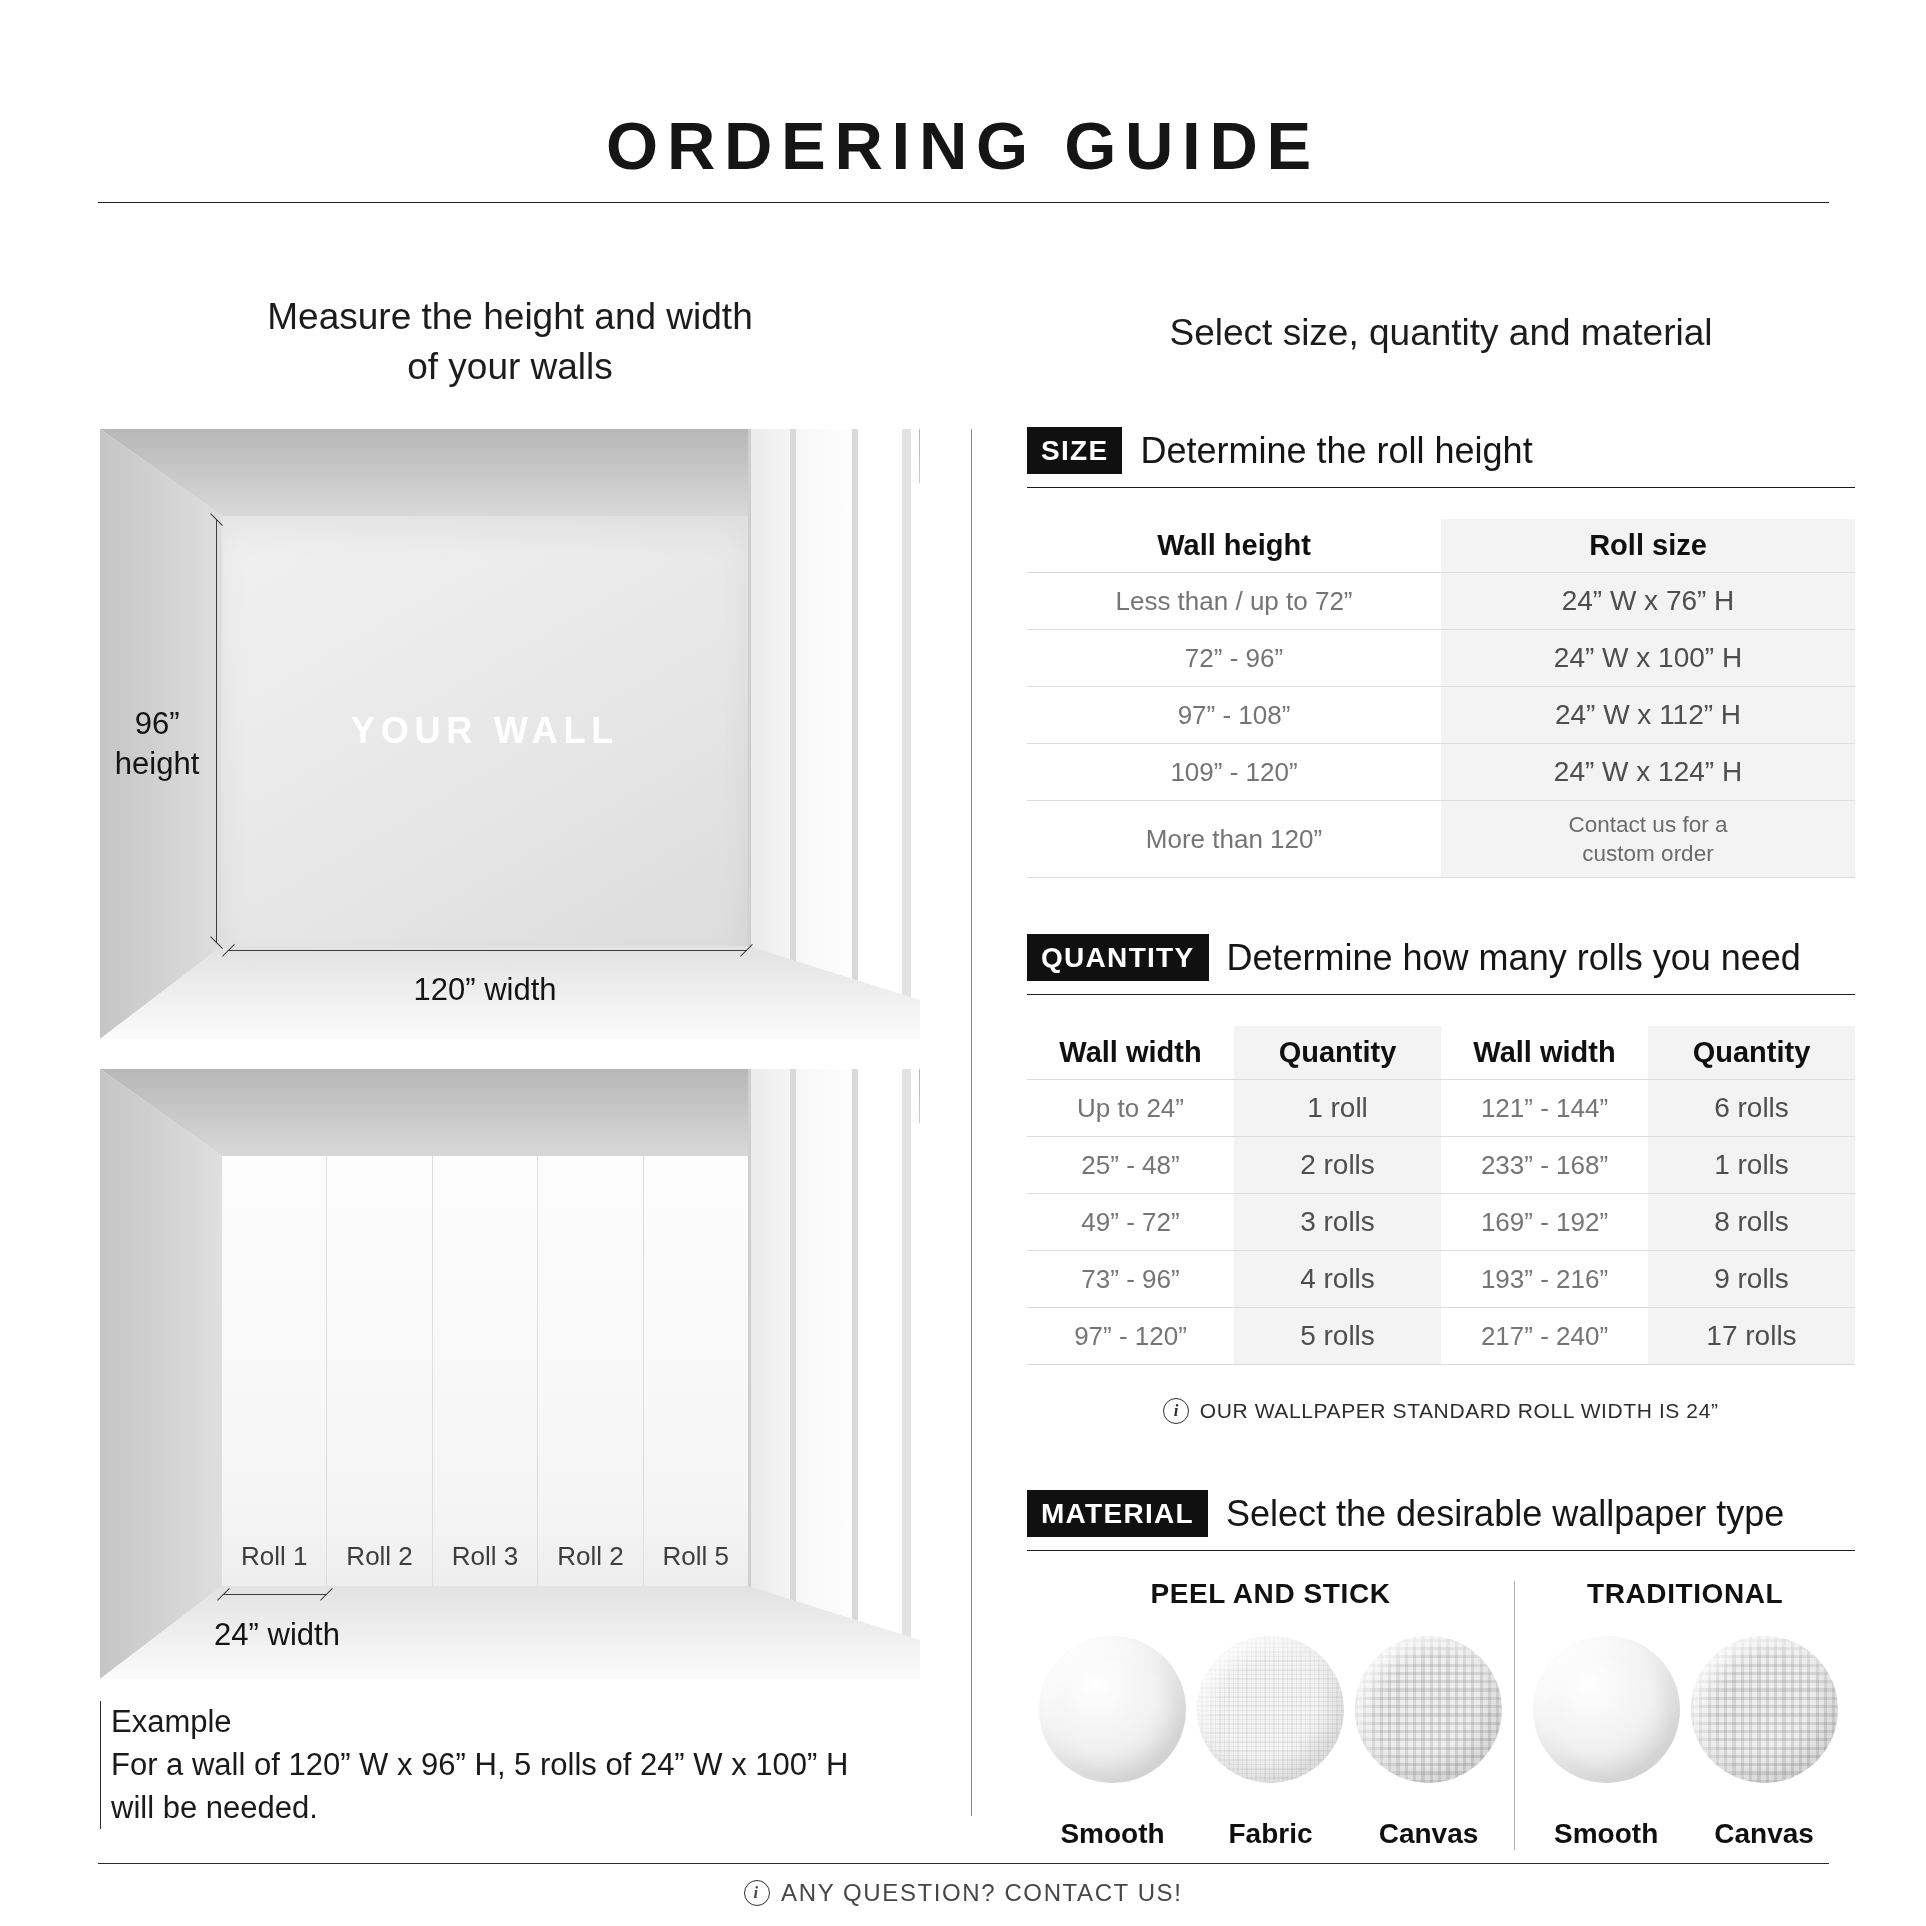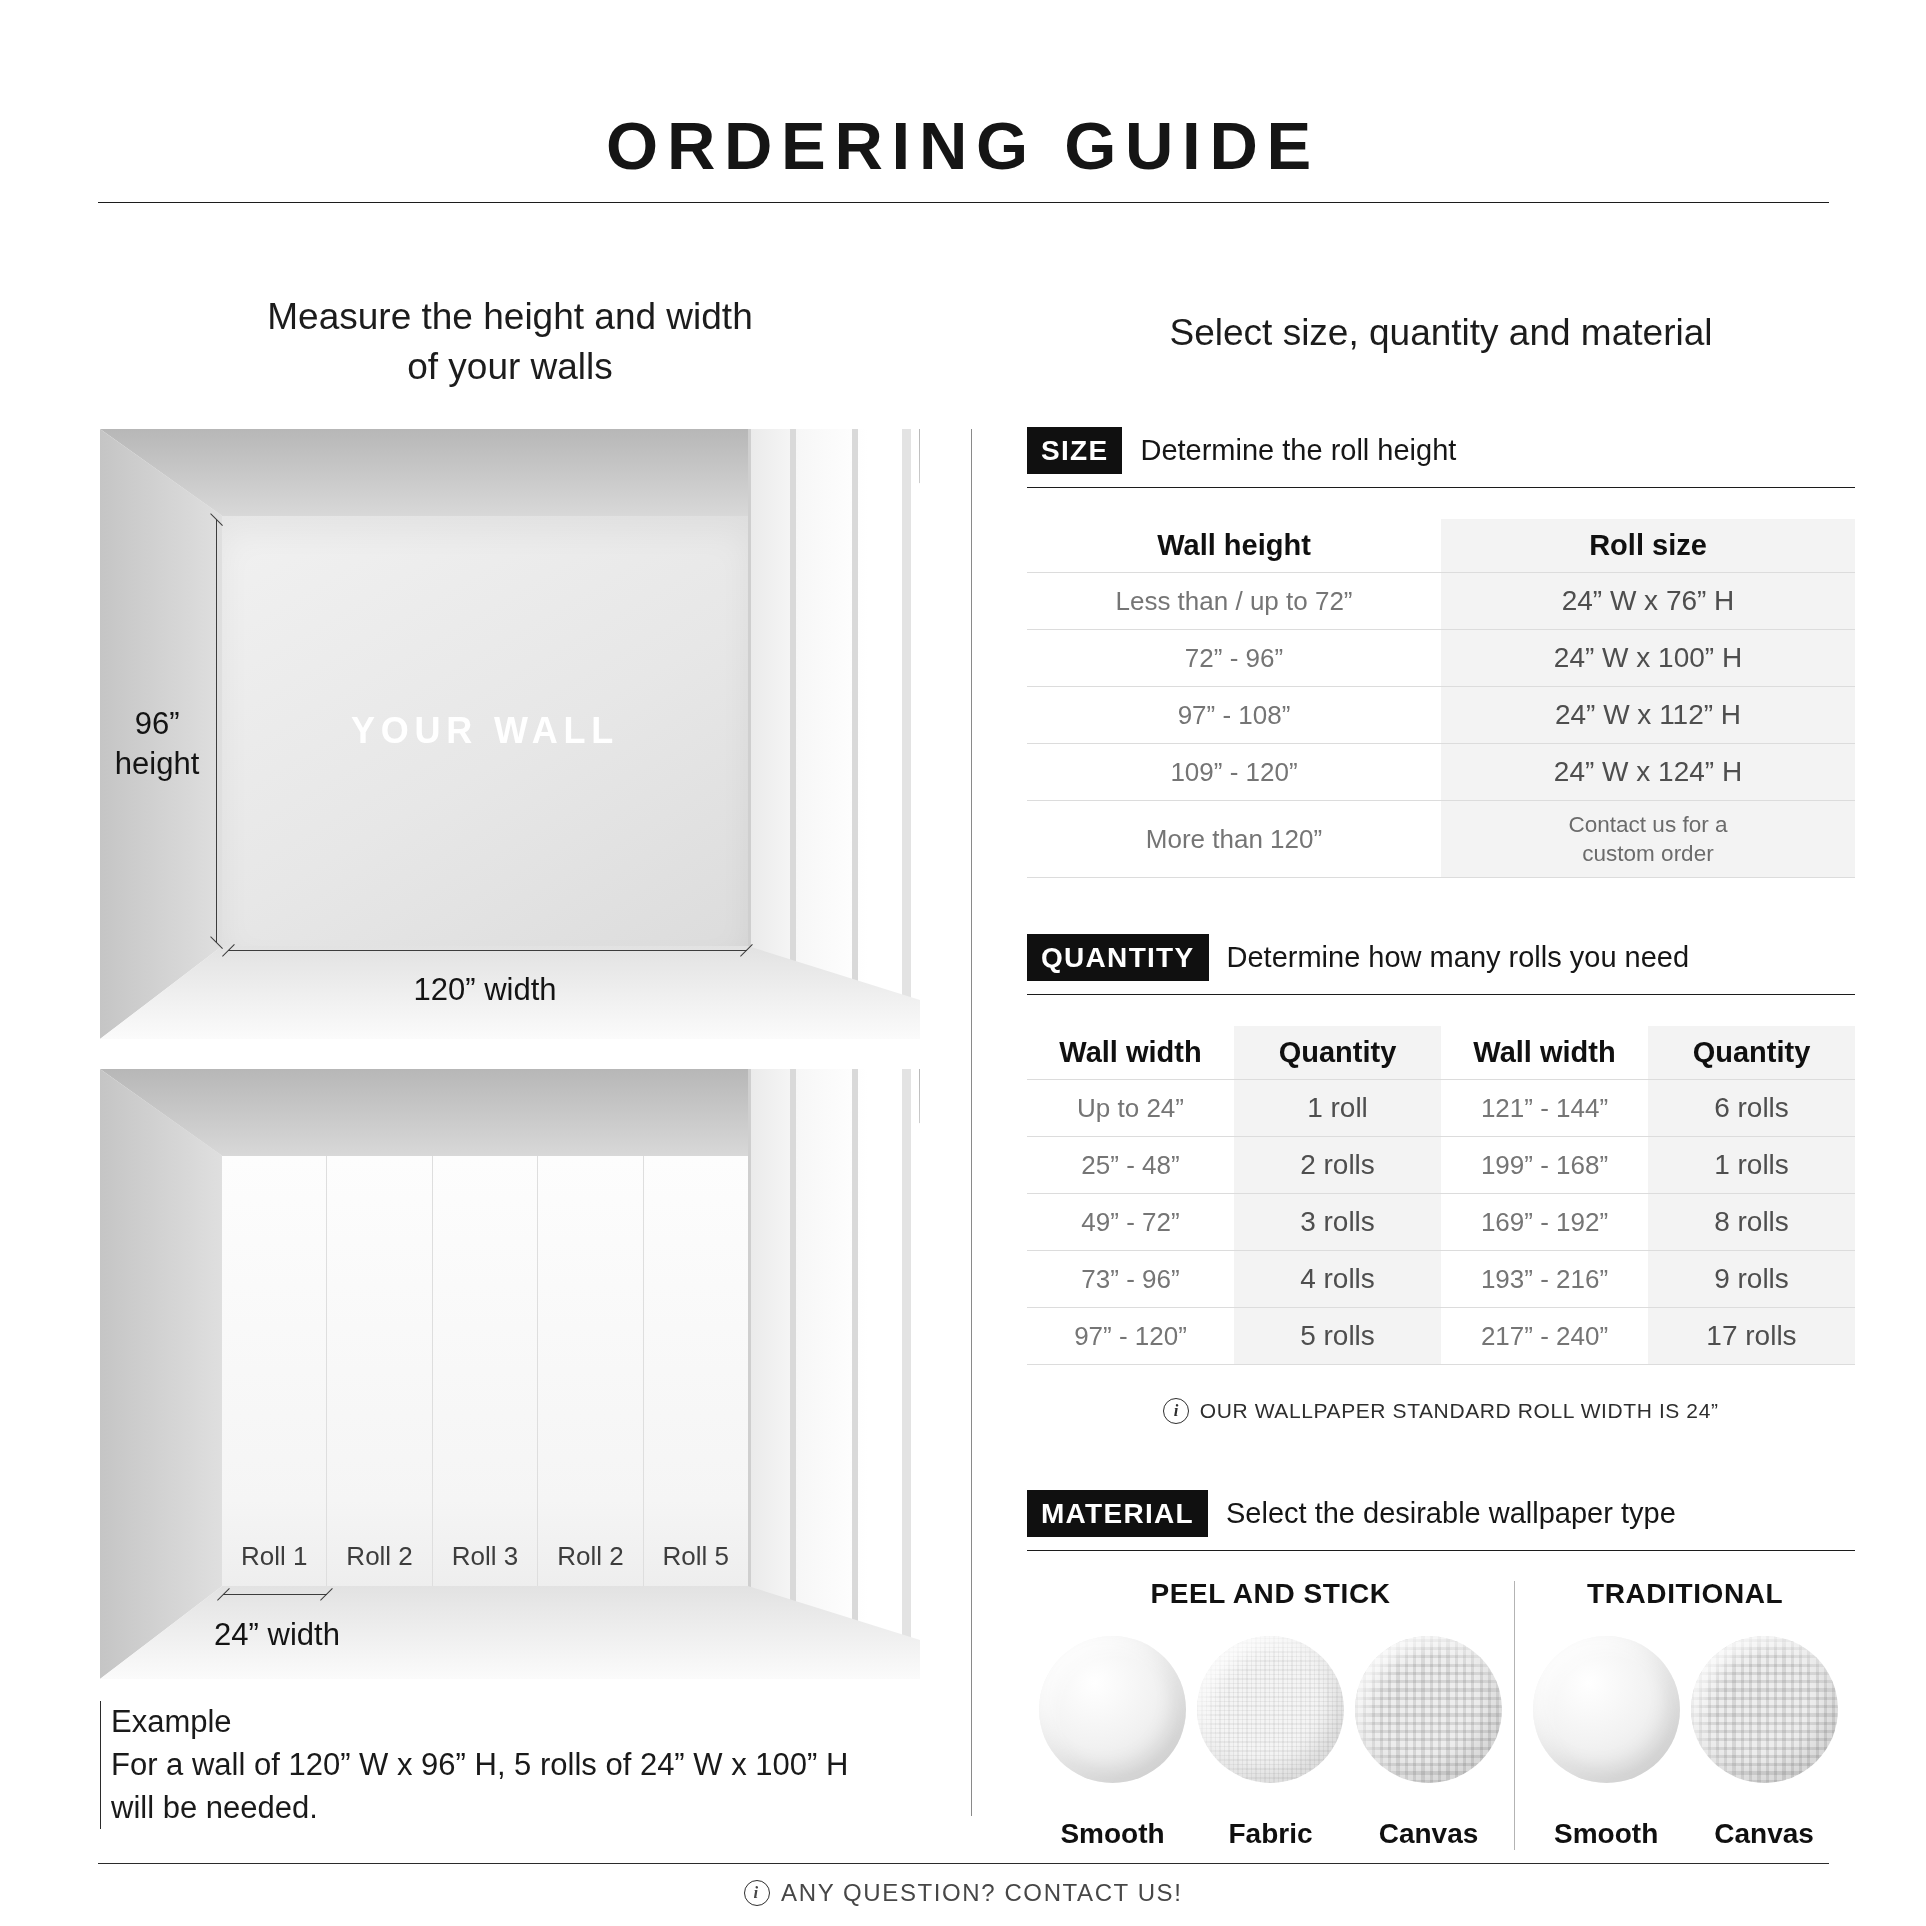--- a/index.html
+++ b/index.html
@@ -69,21 +69,21 @@
   .example div{white-space:nowrap;}
 
   
   .section{position:absolute;left:1027px;width:828px;}
   #size-section{top:427px;}
   #quantity-section{top:934px;}
   #material-section{top:1490px;}
   .sec-header{display:flex;align-items:center;gap:18px;border-bottom:1.9px solid #1c1c1c;padding-bottom:13px;}
   .badge{background:#101010;color:#ffffff;font-weight:700;font-size:28px;letter-spacing:1.3px;
            padding:7.7px 14px;flex:0 0 auto;}
-  .sec-subtitle{font-size:29px;color:#161616;}
+  .sec-subtitle{font-size:36px;color:#161616;}
 
   .tbl{margin-top:31px;border-bottom:0.6px solid #dcdcdc;}
   .trow{display:grid;}
   .trow.two{grid-template-columns:1fr 1fr;}
   .trow.four{grid-template-columns:1fr 1fr 1fr 1fr;}
   .trow + .trow{border-top:0.6px solid #dcdcdc;}
   .cell{display:flex;align-items:center;justify-content:center;text-align:center;height:56px;}
   .thead .cell{height:53px;}
   .cell.tall{height:76px;}
   .cell.gray{background:#f3f3f3;}
@@ -243,21 +243,21 @@
     </div>
     <div class="trow four">
       <div class="cell range">Up to 24”</div>
       <div class="cell val gray">1 roll</div>
       <div class="cell range">121” - 144”</div>
       <div class="cell val gray">6 rolls</div>
     </div>
     <div class="trow four">
       <div class="cell range">25” - 48”</div>
       <div class="cell val gray">2 rolls</div>
-      <div class="cell range">199” - 168”</div>
+      <div class="cell range">233” - 168”</div>
       <div class="cell val gray">1 rolls</div>
     </div>
     <div class="trow four">
       <div class="cell range">49” - 72”</div>
       <div class="cell val gray">3 rolls</div>
       <div class="cell range">169” - 192”</div>
       <div class="cell val gray">8 rolls</div>
     </div>
     <div class="trow four">
       <div class="cell range">73” - 96”</div>

